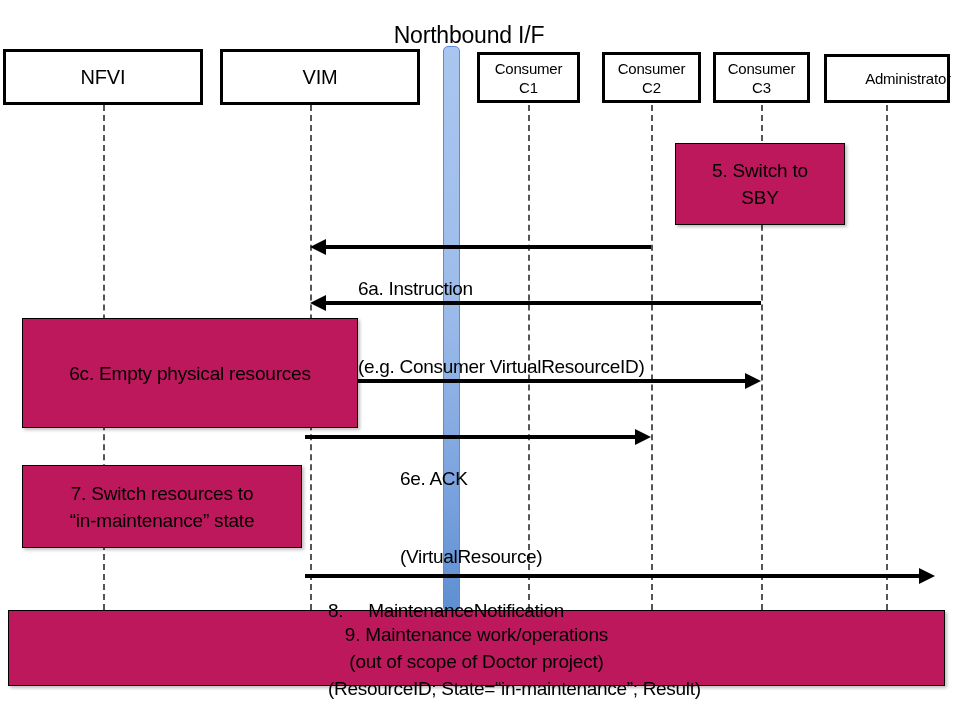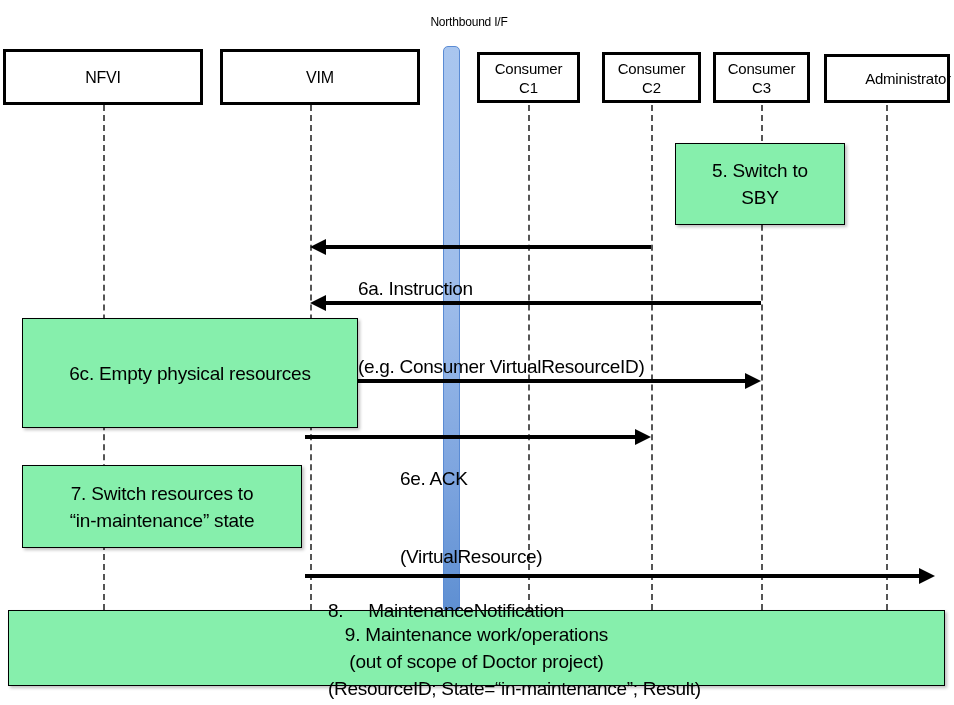--- a/index.html
+++ b/index.html
@@ -14,44 +14,44 @@
     background: #ffffff;
     font-family: "Liberation Sans", "DejaVu Sans", sans-serif;
     color: #000000;
     overflow: hidden;
   }
 
   
   .diagram-title {
     position: absolute;
     left: 0;
-    top: 10px;
+    top: 23px;
     width: 954px;
     text-align: center;
-    font-size: 12px;
+    font-size: 23px;
     line-height: 24px;
     letter-spacing: -0.2px;
     white-space: pre;
   }
   .diagram-title .title-inner {
     position: relative;
     left: -8px;
   }
 
   
   .actor-box {
     position: absolute;
     box-sizing: border-box;
     border: 3px solid #000000;
     background: #ffffff;
     display: flex;
     align-items: center;
     justify-content: center;
     text-align: center;
-    font-size: 16px;
+    font-size: 20px;
     line-height: 19px;
     letter-spacing: -0.2px;
     z-index: 6;
   }
   .actor-box .actor-label { white-space: pre-line; }
   .actor-box.small { font-size: 15px; border-width: 3px; }
 
   
   .lifeline {
     position: absolute;
@@ -68,21 +68,21 @@
     border-radius: 5px;
     background: linear-gradient(to bottom, #a9c6ef 0%, #9dbcea 45%, #7ba3de 78%, #5e8fd2 100%);
     z-index: 3;
   }
 
   
   .note-box {
     position: absolute;
     box-sizing: border-box;
     border: 1.5px solid #000000;
-    background: #86efac;
+    background: #be185d;
     display: flex;
     align-items: center;
     justify-content: center;
     text-align: center;
     font-size: 19px;
     line-height: 27px;
     letter-spacing: -0.2px;
     box-shadow: 2px 2px 3px rgba(0,0,0,0.25);
     z-index: 7;
   }

